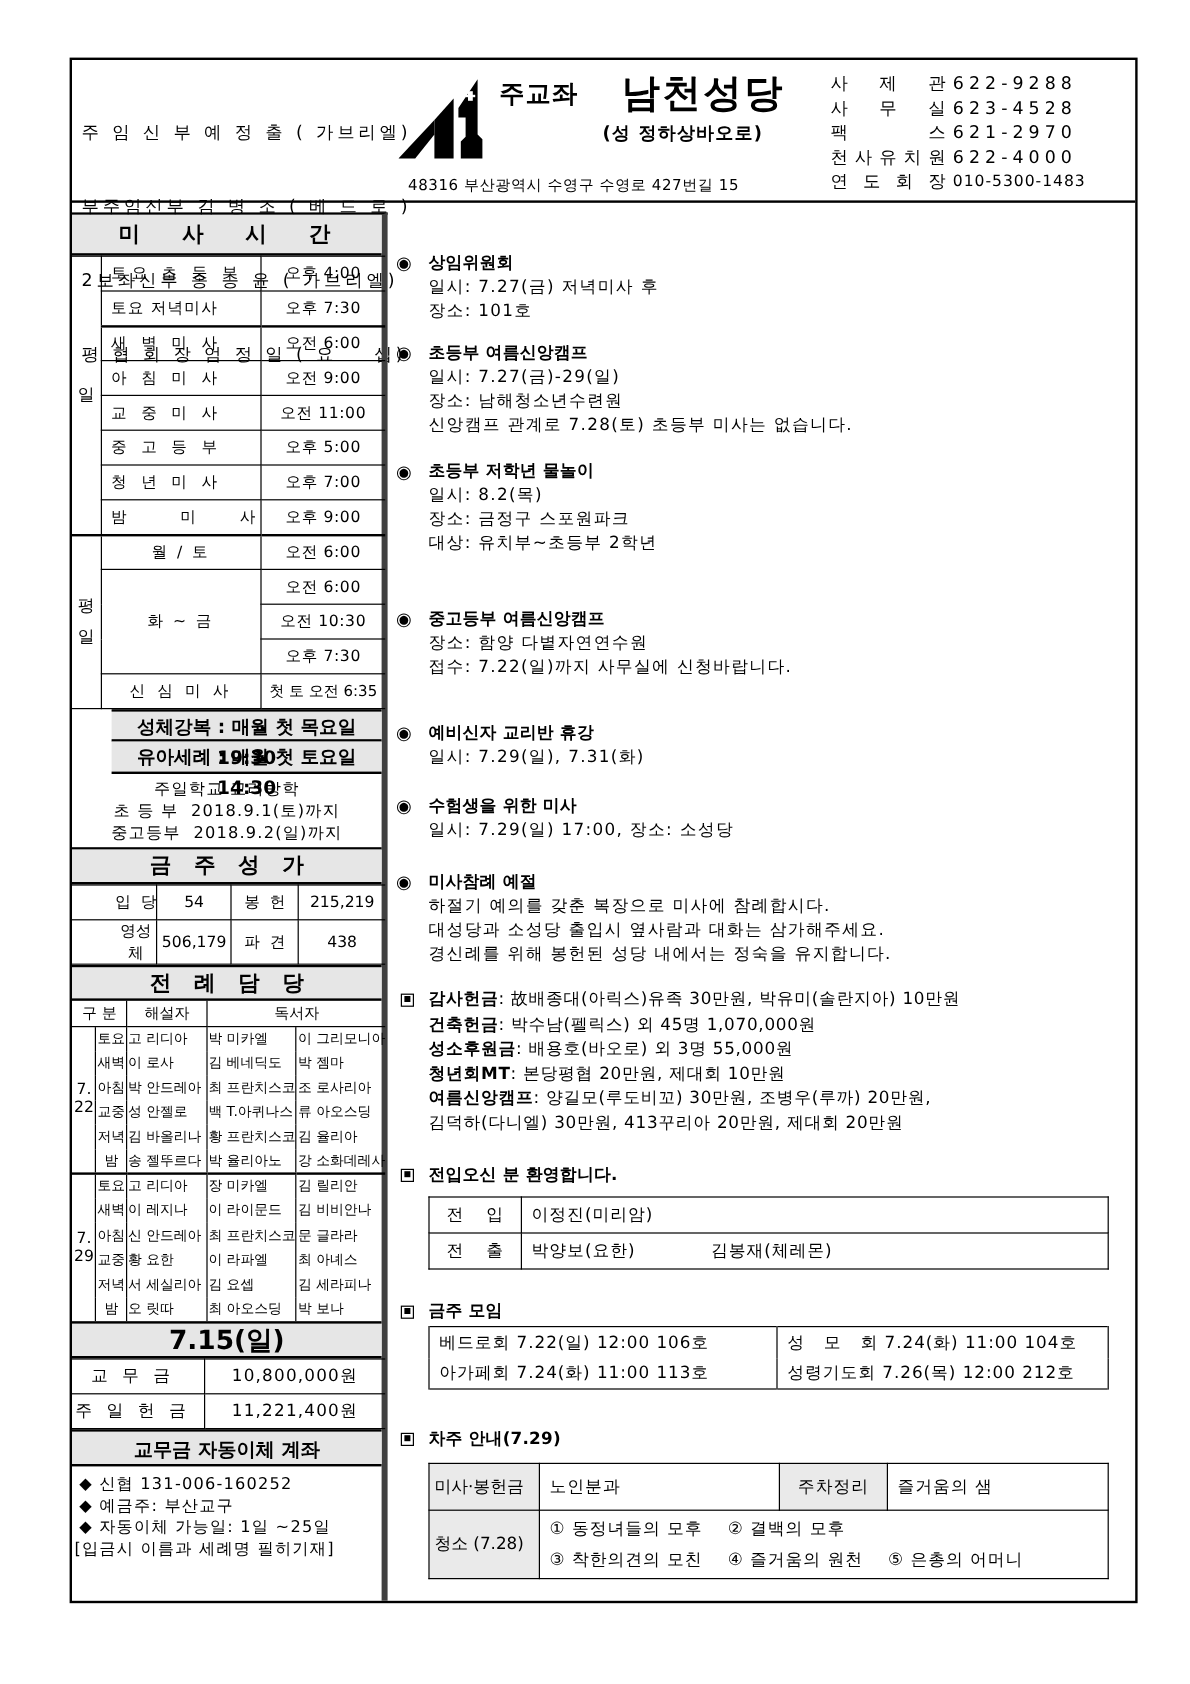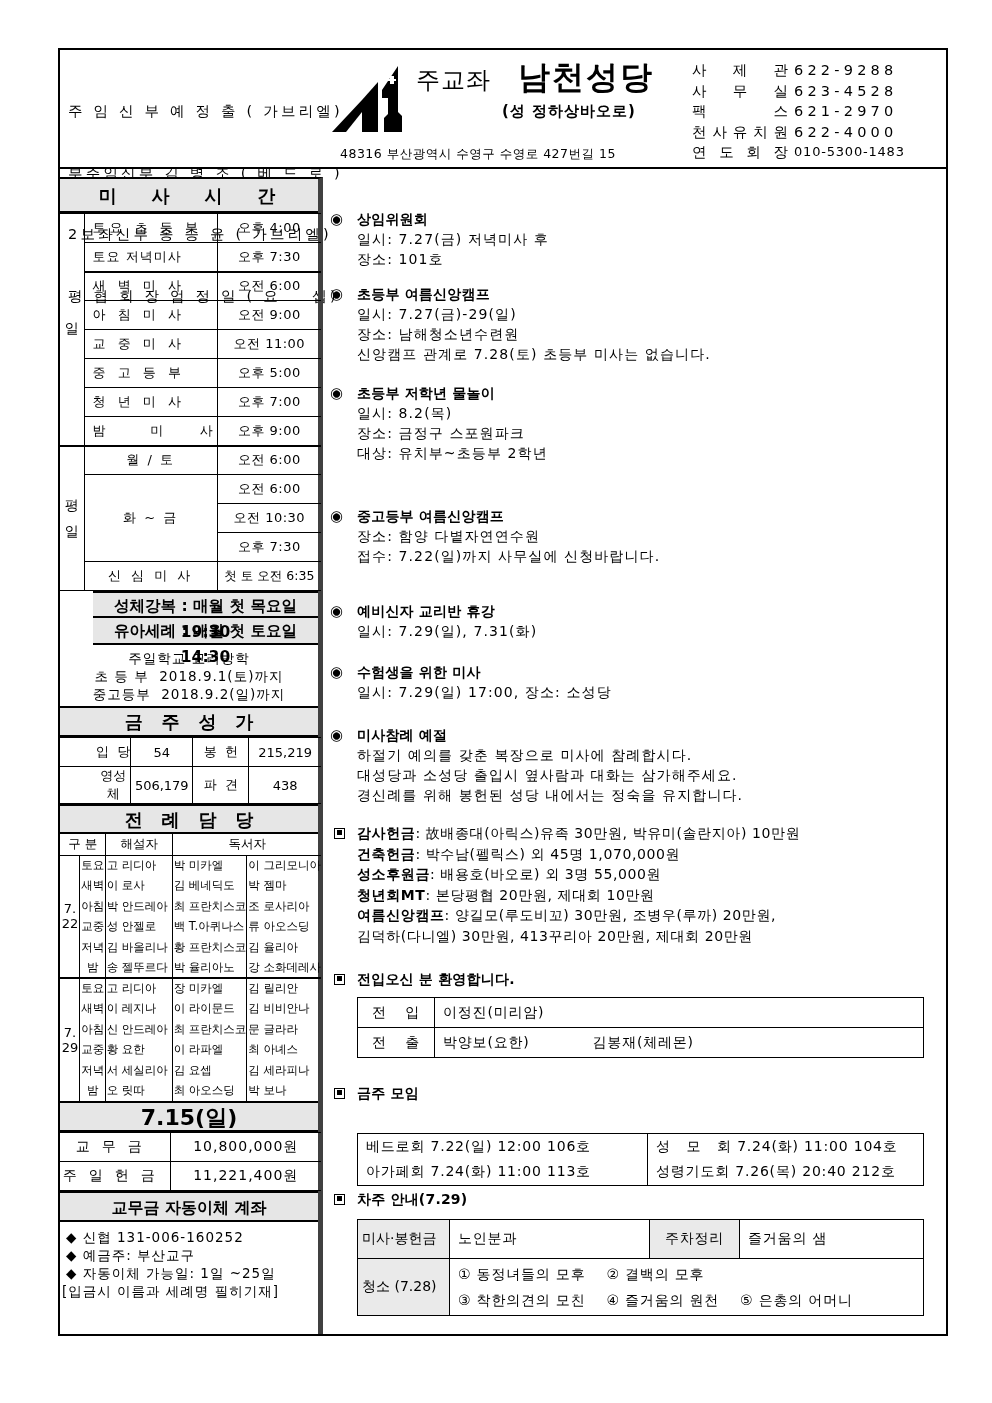--- a/index.html
+++ b/index.html
@@ -3,21 +3,21 @@
 <meta charset="utf-8">
 <style>
   * { box-sizing: border-box; margin: 0; padding: 0; }
   html, body { width: 992px; height: 1403px; background: #fff; }
   body { font-family: "DejaVu Sans", "Liberation Sans", sans-serif; color: #000; position: relative; overflow: hidden; }
   .page { position: absolute; left: 58px; top: 48px; width: 890px; height: 1288px; border: 2px solid #000; }
   
   .header { position: absolute; left: 0; top: 0; width: 886px; height: 119px; border-bottom: 2px solid #000; }
   .staff { position: absolute; left: 8px; top: 10px; font-size: 14.5px; line-height: 20.5px; letter-spacing: 3.2px; white-space: pre; }
   .logo { position: absolute; left: 272px; top: 10px; width: 76px; height: 74px; }
-  .church-pre { position: absolute; left: 356px; top: 14px; font-size: 24px; font-weight: normal; letter-spacing: 1px; }
+  .church-pre { position: absolute; left: 356px; top: 14px; font-size: 21px; font-weight: bold; letter-spacing: 1px; }
   .church-name { position: absolute; left: 458px; top: 6px; font-size: 32px; font-weight: bold; letter-spacing: 2px; }
   .patron { position: absolute; left: 442px; top: 52px; font-size: 15px; font-weight: bold; letter-spacing: 1px; }
   .address { position: absolute; left: 280px; top: 96px; font-size: 12.5px; letter-spacing: 0.5px; }
   .contacts { position: absolute; left: 632px; top: 10px; font-size: 14.5px; line-height: 20.5px; }
   .contacts .row { display: flex; white-space: nowrap; }
   .contacts .lbl { width: 96px; display: flex; justify-content: space-between; }
   .contacts .val { margin-left: 6px; letter-spacing: 4.2px; }
   .contacts .val.small { letter-spacing: 0.8px; font-size: 13px; }
   
   .left { position: absolute; left: 0; top: 127px; width: 263px; height: 1157px; border-right: 5px solid #404040; border-top: 2px solid #000; }
@@ -430,29 +430,29 @@
       </tr>
     </tbody>
       </table>
 
     <div class="item" style="top:906px">
       <div class="title">
           <span class="sq-icon"></span>
           <span>금주 모임</span>
         </div>
     </div>
-    <table class="box-table" style="top:956px;width:567px">
+    <table class="box-table" style="top:928px;width:567px">
       <tbody>
           <tr>
         <td style="border-bottom:none;border-top:none;width:290px;white-space:pre">베드로회 7.22(일) 12:00 106호</td>
         <td style="border-bottom:none;border-top:none;white-space:pre">성   모   회 7.24(화) 11:00 104호</td>
       </tr>
       <tr>
         <td style="border-bottom:none;border-top:none;white-space:pre">아가페회 7.24(화) 11:00 113호</td>
-        <td style="border-bottom:none;border-top:none;white-space:pre">성령기도회 7.26(목) 20:40 212호</td>
+        <td style="border-bottom:none;border-top:none;white-space:pre">성령기도회 7.26(목) 12:00 212호</td>
       </tr>
     </tbody>
       </table>
 
     <div class="item" style="top:1012px">
       <div class="title">
           <span class="sq-icon"></span>
           <span>차주 안내(7.29)</span>
         </div>
     </div>

